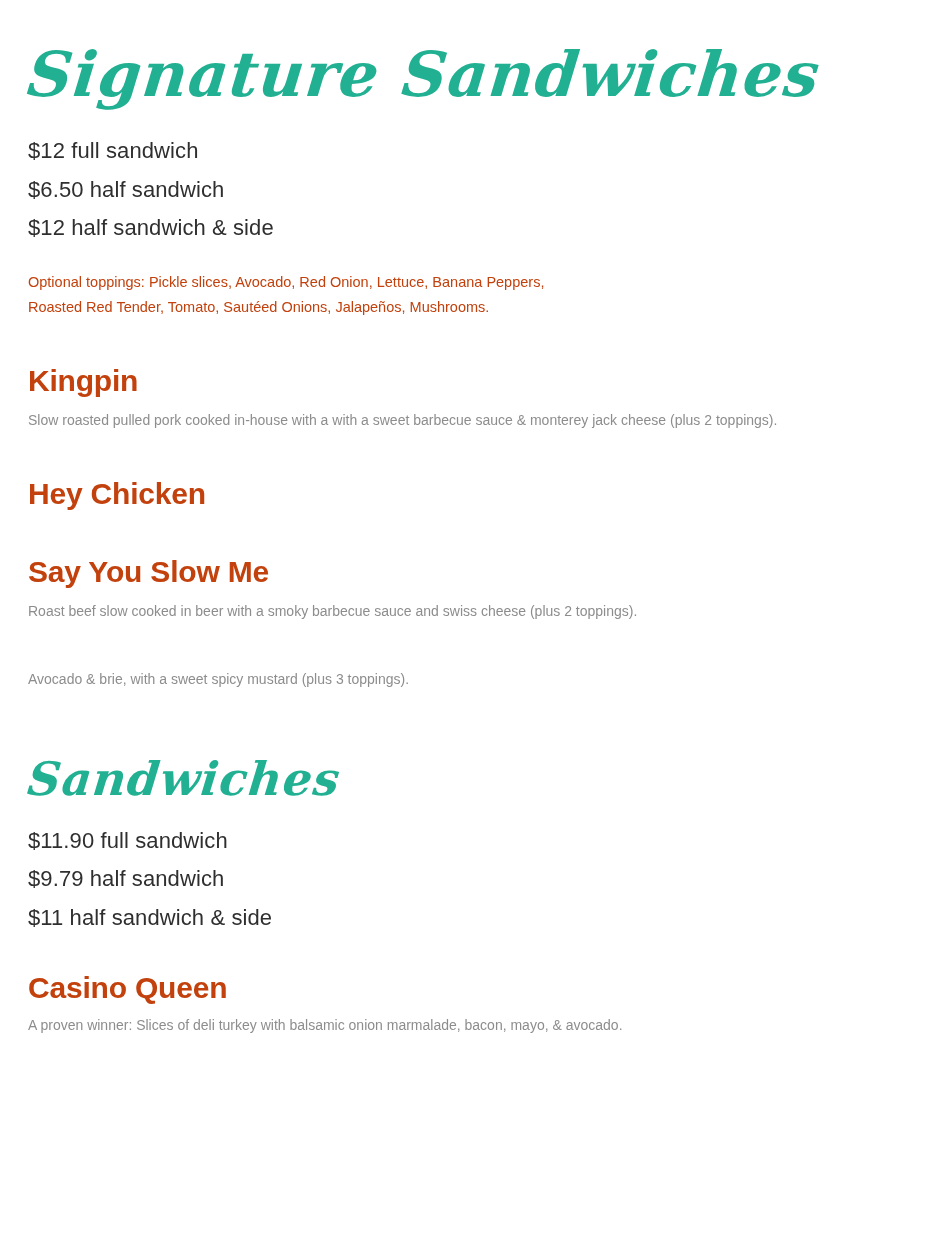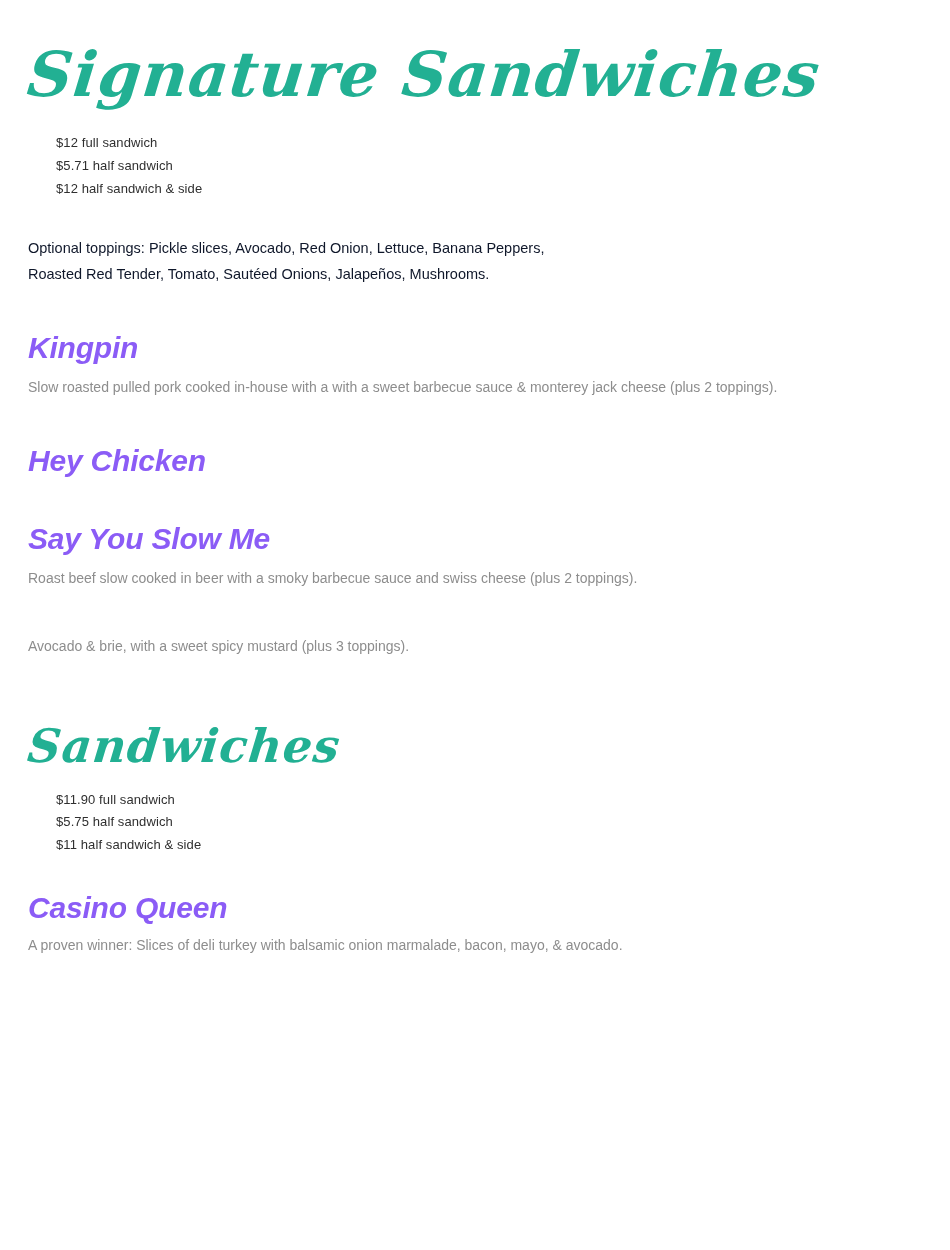--- a/index.html
+++ b/index.html
@@ -35,46 +35,44 @@
   .script-title.big {
     font-size: 62px;
     margin-bottom: 26px;
   }
   .script-title.small {
     font-size: 46px;
     margin-bottom: 20px;
   }
 
   .price-line {
-    font-size: 13px;
+    font-size: 22px;
     color: #2f2f2f;
     font-weight: 500;
     line-height: 1.75;
     letter-spacing: 0.1px;
-    margin-left: 28px;
   }
 
   .toppings {
-    margin-top: 36px;
+    margin-top: 22px;
     font-size: 14.5px;
-    color: #0f172a;
+    color: #c2410c;
     line-height: 1.75;
     max-width: 700px;
   }
 
   .item {
     margin-top: 44px;
   }
   .item-name {
     font-size: 30px;
     font-weight: bold;
-    color: #8b5cf6;
+    color: #c2410c;
     margin: 0 0 10px 0;
     letter-spacing: -0.2px;
-    font-style: italic;
   }
   .item-desc {
     font-size: 14px;
     color: #8d8d8d;
     line-height: 1.75;
     margin: 0;
     max-width: 895px;
   }
 
   .section-two {
@@ -91,21 +89,21 @@
 </head>
 <body>
 
 <div class="page">
 
   <section>
     <h1 class="script-title big">Signature Sandwiches</h1>
 
     <div>
       <div class="price-line">$12 full sandwich</div>
-      <div class="price-line">$5.71 half sandwich</div>
+      <div class="price-line">$6.50 half sandwich</div>
       <div class="price-line">$12 half sandwich &amp; side</div>
     </div>
 
     <div class="toppings">
       <div>Optional toppings: Pickle slices, Avocado, Red Onion, Lettuce, Banana Peppers,</div>
       <div>Roasted Red Tender, Tomato, Sautéed Onions, Jalapeños, Mushrooms.</div>
     </div>
 
     <div class="item">
       <h2 class="item-name">Kingpin</h2>
@@ -124,21 +122,21 @@
     <div class="item">
       <p class="item-desc">Avocado &amp; brie, with a sweet spicy mustard (plus 3 toppings).</p>
     </div>
   </section>
 
   <section class="section-two">
     <h1 class="script-title small">Sandwiches</h1>
 
     <div>
       <div class="price-line">$11.90 full sandwich</div>
-      <div class="price-line">$5.75 half sandwich</div>
+      <div class="price-line">$9.79 half sandwich</div>
       <div class="price-line">$11 half sandwich &amp; side</div>
     </div>
 
     <div class="item">
       <h2 class="item-name">Casino Queen</h2>
       <p class="item-desc">A proven winner: Slices of deli turkey with balsamic onion marmalade, bacon, mayo, &amp; avocado.</p>
     </div>
   </section>
 
 </div>

